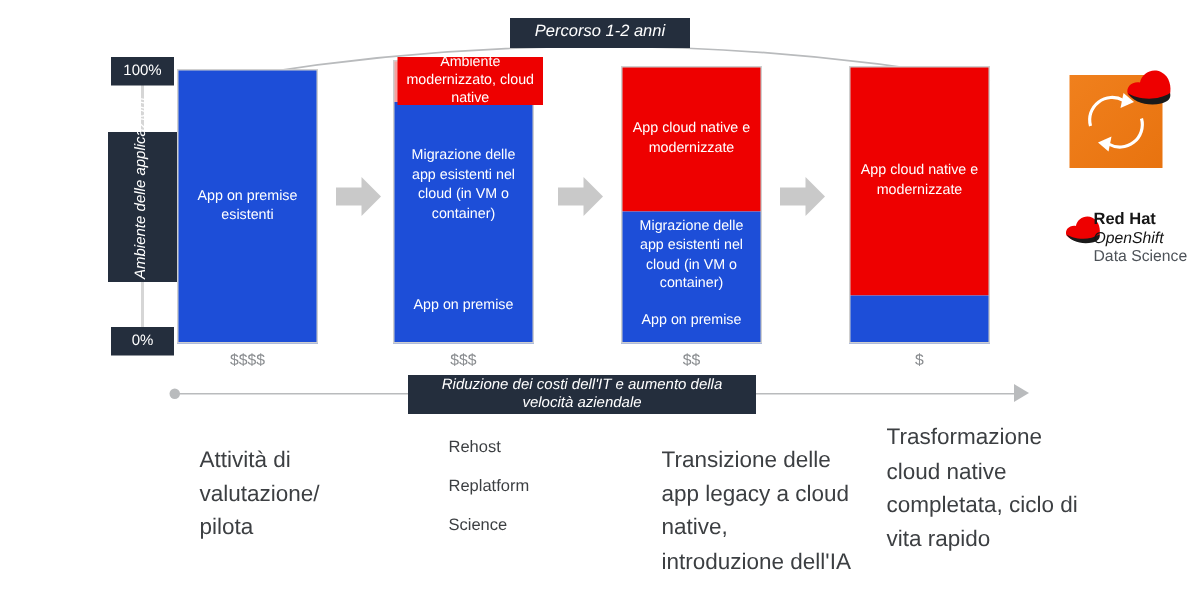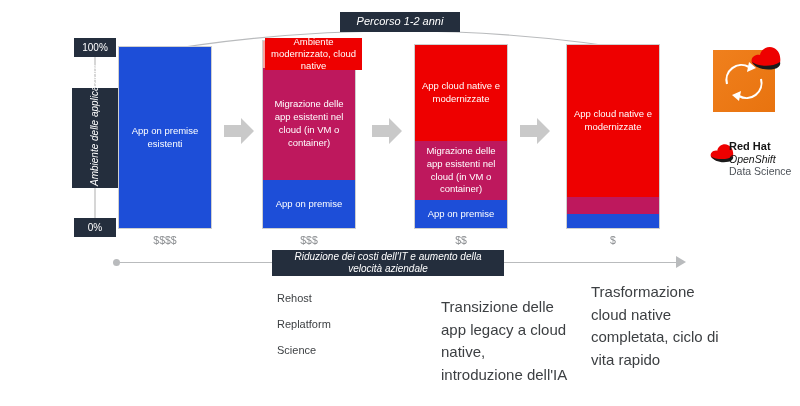--- a/index.html
+++ b/index.html
@@ -95,21 +95,21 @@
     justify-content: center;
     text-align: center;
     color: #ffffff;
     font-size: 9.5px;
     line-height: 1.35;
     padding: 0 5px;
     box-sizing: border-box;
     overflow: hidden;
   }
   .seg.black  { background: #1d4ed8; }
-  .seg.orange { background: #be185d; }
+  .seg.orange { background: #1d4ed8; }
   .seg.red    { background: #ee0000; }
   .seg.pink   { background: #f4a3a0; }
 
   .bar-frame {
     position: absolute;
     left: 0; top: 0;
     width: 100%; height: 100%;
     border: 1px solid #cfcfcf;
     box-sizing: border-box;
     pointer-events: none;
@@ -182,20 +182,21 @@
     line-height: 1.5;
     color: #3c3f42;
     width: 130px;
   }
   .desc div { white-space: pre-line; }
   .steps { position: absolute; width: 140px; }
   .steps .step {
     font-size: 11px;
     color: #3c3f42;
     margin-bottom: 14px;
+    margin-left: 22px;
   }
 
   
   #brand-tile {
     position: absolute;
     left: 713px; top: 50px;
     width: 62px; height: 62px;
     background: linear-gradient(135deg,#f0801d 0%,#e8730f 100%);
   }
   #brand-logo {
@@ -303,20 +304,24 @@
   <div class="cost" style="left:105px;">$$$$</div>
   <div class="cost" style="left:249px;">$$$</div>
   <div class="cost" style="left:401px;">$$</div>
   <div class="cost" style="left:553px;">$</div>
 
   <div id="value-dot"></div>
   <div id="value-line"></div>
   <div id="value-head"></div>
   <div class="pill" id="value-pill">Riduzione dei costi dell'IT e aumento della velocità aziendale</div>
 
+  <div class="desc" style="left:133px; top:296px;">
+    <div>Attività di valutazione/
+pilota</div>
+  </div>
 
   <div class="steps" style="left:277px; top:292px;">
     <div class="step">Rehost</div>
     <div class="step">Replatform</div>
     <div class="step">Science</div>
   </div>
 
   <div class="desc" style="left:441px; top:296px;">
     <div>Transizione delle app legacy a cloud native, introduzione dell'IA</div>
   </div>

